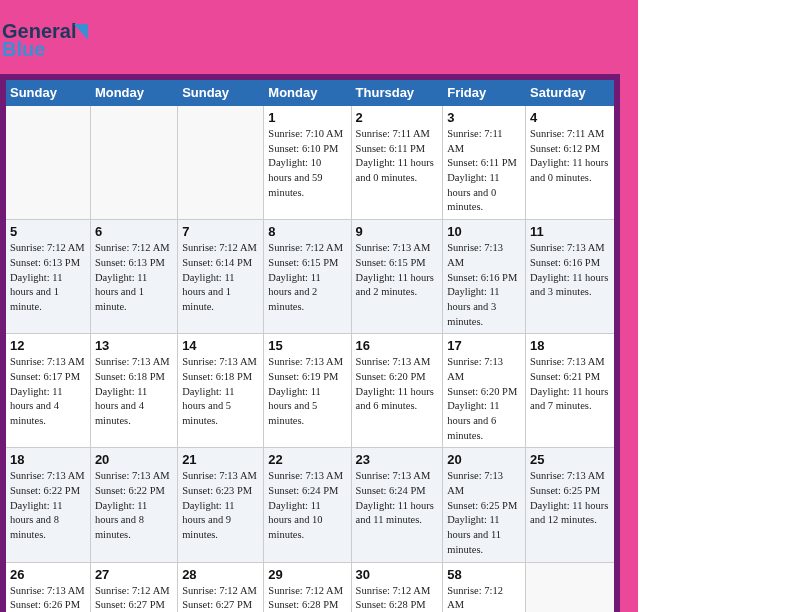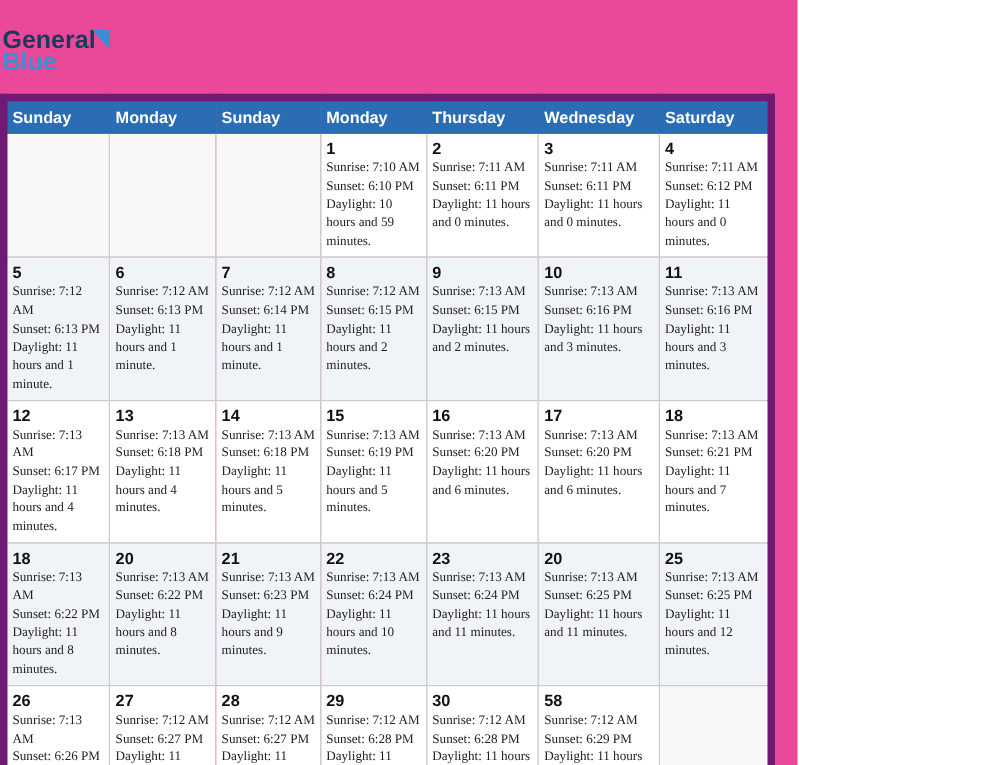--- a/index.html
+++ b/index.html
@@ -110,21 +110,21 @@
   </div>
 
   <table class="calendar">
     <thead>
       <tr>
       <th>Sunday</th>
           <th>Monday</th>
           <th>Sunday</th>
           <th>Monday</th>
           <th>Thursday</th>
-          <th>Wednesday</th>
+          <th>Friday</th>
           <th>Saturday</th>
         </tr>
     </thead>
     <tbody id="calendar-body">
     <tr class="row-odd">
           <td class="empty-cell"></td>
           <td class="empty-cell"></td>
           <td class="empty-cell"></td>
           <td>
             <span class="day-num">1</span>

